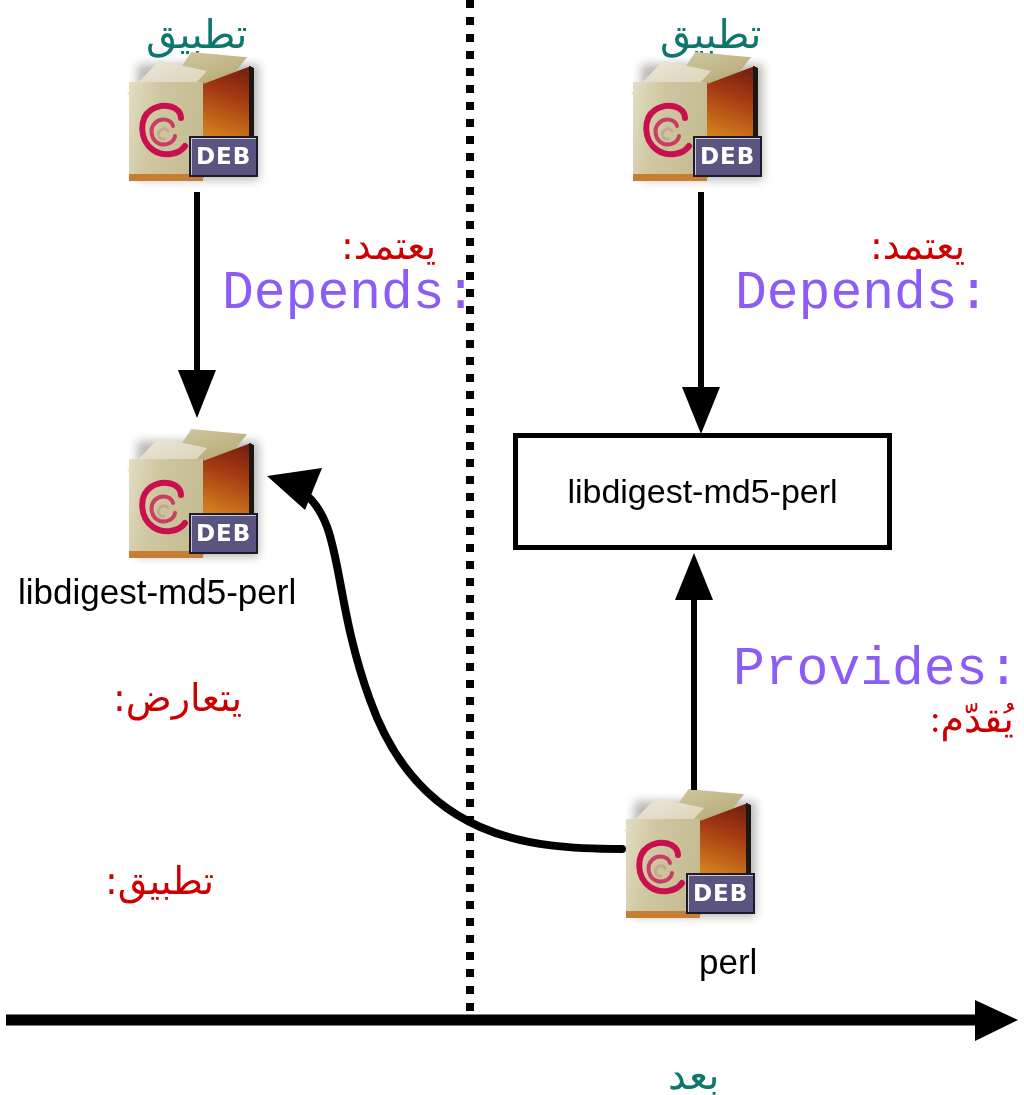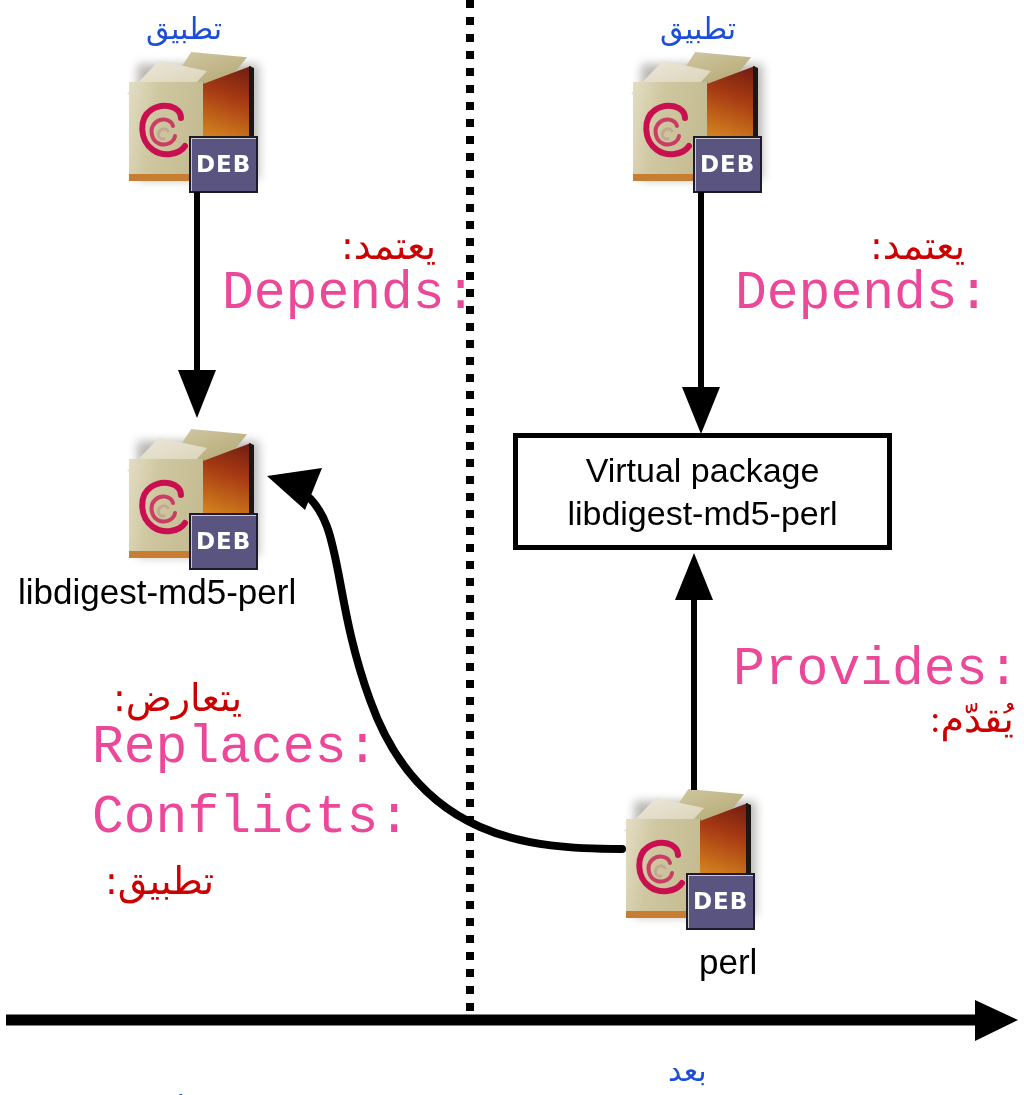--- a/index.html
+++ b/index.html
@@ -22,29 +22,29 @@
   
   .label-ar {
     color: #cc0000;
     font-family: "DejaVu Sans", sans-serif;
     font-size: 38px;
     line-height: 1;
     white-space: nowrap;
     direction: rtl;
   }
   .label-ar-big {
-    color: #1d4ed8;
+    color: #0f766e;
     font-family: "DejaVu Sans", sans-serif;
-    font-size: 30px;
+    font-size: 40px;
     line-height: 1;
     white-space: nowrap;
     direction: rtl;
   }
   .label-mono {
-    color: #ec4899;
+    color: #8b5cf6;
     font-family: "Liberation Mono", "DejaVu Sans Mono", monospace;
     font-size: 53px;
     line-height: 1;
     white-space: nowrap;
     letter-spacing: 0px;
   }
   .label-sans {
     color: #000000;
     font-family: "Liberation Sans", sans-serif;
     font-size: 34px;
@@ -132,21 +132,21 @@
     top: 52px;
     width: 56px;
     height: 62px;
   }
   .pkg .swirl svg { display: block; }
   
   .pkg .deb {
     position: absolute;
     left: 66px;
     top: 88px;
-    padding: 14px 3px;
+    padding: 6px 3px;
     background: #5a5580;
     border: 2px solid #1c1a2c;
     box-shadow: 1px 1px 0 #cccccc inset;
   }
   .pkg .deb span {
     display: block;
     color: #ffffff;
     font-family: "DejaVu Sans", sans-serif;
     font-weight: bold;
     font-size: 23px;
@@ -240,23 +240,21 @@
     </div>
     <div class="deb">
       <span>DEB</span>
     </div>
   </div>
 
   <div class="abs label-sans" style="left:18px; top:572px; font-size:35px;">libdigest-md5-perl</div>
 
   <div class="abs label-ar" style="left:113px; top:679px;">يتعارض:</div>
 
-  <div class="abs label-mono" style="left:92px; top:722px;">Replaces:</div>
-
-  <div class="abs label-mono" style="left:92px; top:792px;">Conflicts:</div>
+
 
   <div class="abs label-ar" style="left:105px; top:862px;">تطبيق:</div>
 
   <div class="abs label-ar-big" style="left:660px; top:14px;">تطبيق</div>
 
   <div class="pkg" style="left:627px; top:48px;">
     <div class="shadow"></div>
     <div class="lid"></div>
     <div class="lid2"></div>
     <div class="front"></div>
@@ -273,21 +271,20 @@
     <div class="deb">
       <span>DEB</span>
     </div>
   </div>
 
   <div class="abs label-ar" style="left:870px; top:227px;">يعتمد:</div>
 
   <div class="abs label-mono" style="left:735px; top:268px;">Depends:</div>
 
   <div class="vbox" style="left:513px; top:433px; width:379px; height:117px;">
-    <div class="line">Virtual package</div>
     <div class="line">libdigest-md5-perl</div>
   </div>
 
   <div class="abs label-mono" style="left:733px; top:644px;text-align:center;">Provides:</div>
 
   <div class="abs label-ar" style="left:930px; top:700px;font-family:Liberation Serif, serif;">يُقدّم:</div>
 
   <div class="pkg" style="left:620px; top:785px;">
     <div class="shadow"></div>
     <div class="lid"></div>
@@ -335,15 +332,15 @@
     </g>
 
     <g>
       <line x1="6" y1="1020" x2="985" y2="1020" stroke="#000000" stroke-width="11"></line>
       <polygon points="1018,1020 975,1000 975,1041" fill="#000000"></polygon>
     </g>
   </svg>
 
   <div class="abs label-ar-big" style="left:163px; top:1056px;margin-top:36px;">قبل</div>
 
-  <div class="abs label-ar-big" style="left:668px; top:1056px;">بعد</div>
+  <div class="abs label-ar-big" style="left:668px; top:1056px;font-family:Liberation Serif, serif;">بعد</div>
 
 </div>
 
 </body></html>

